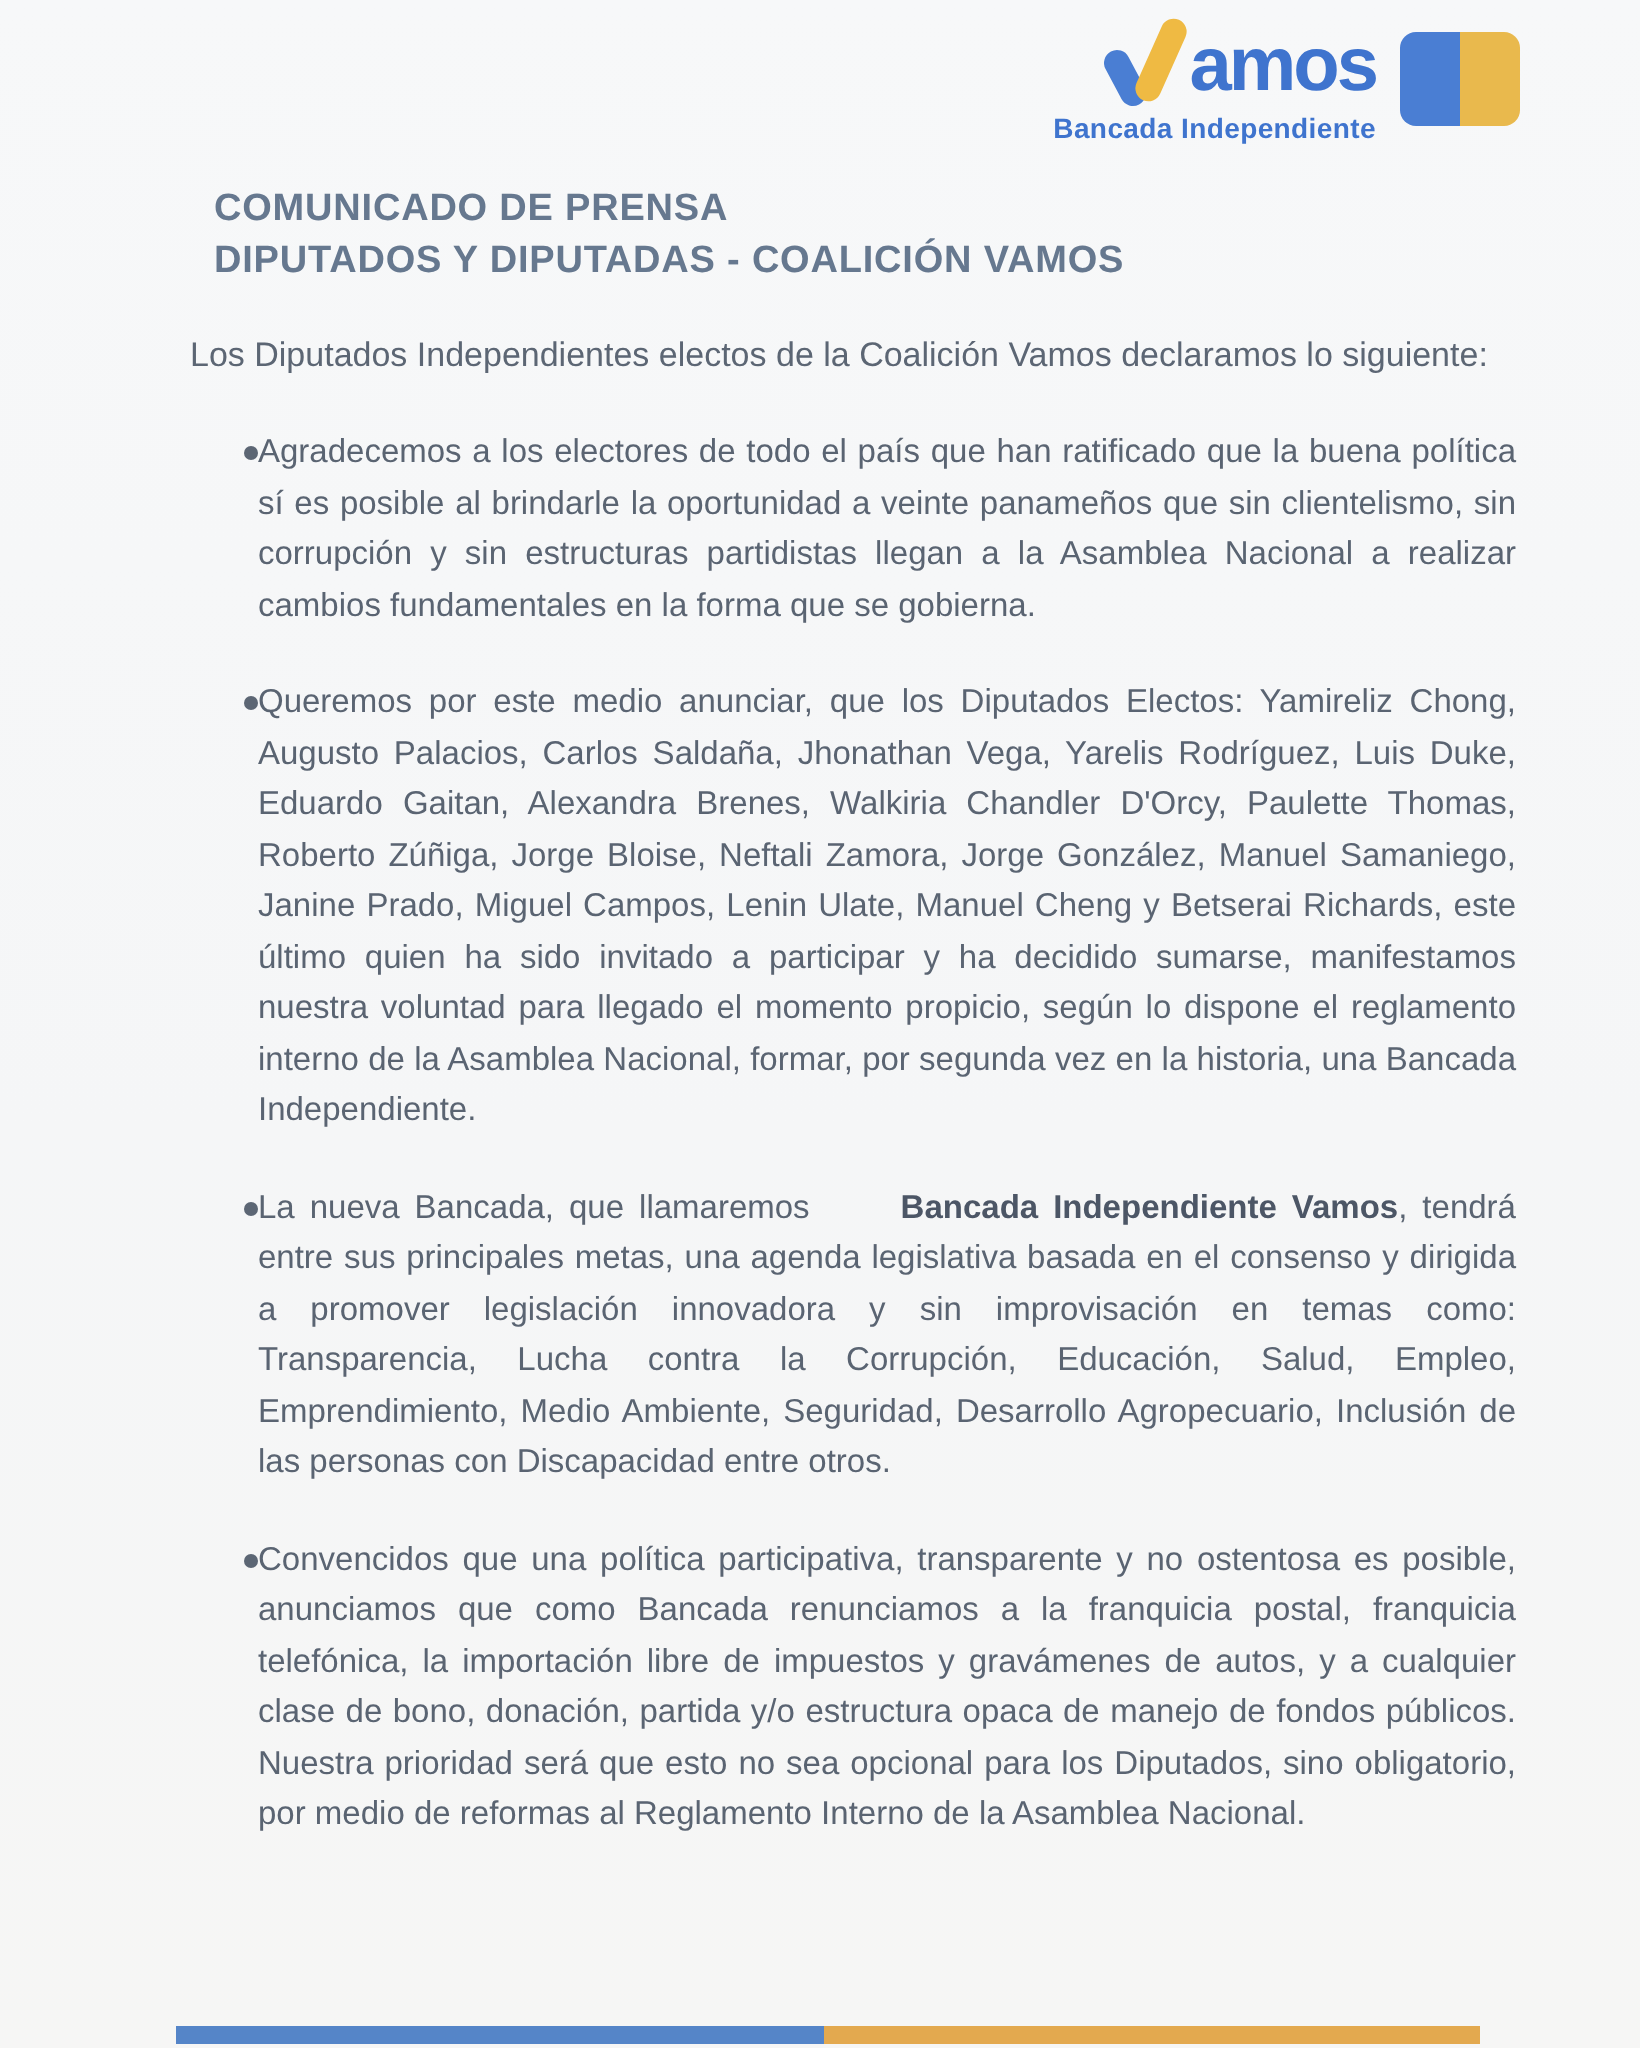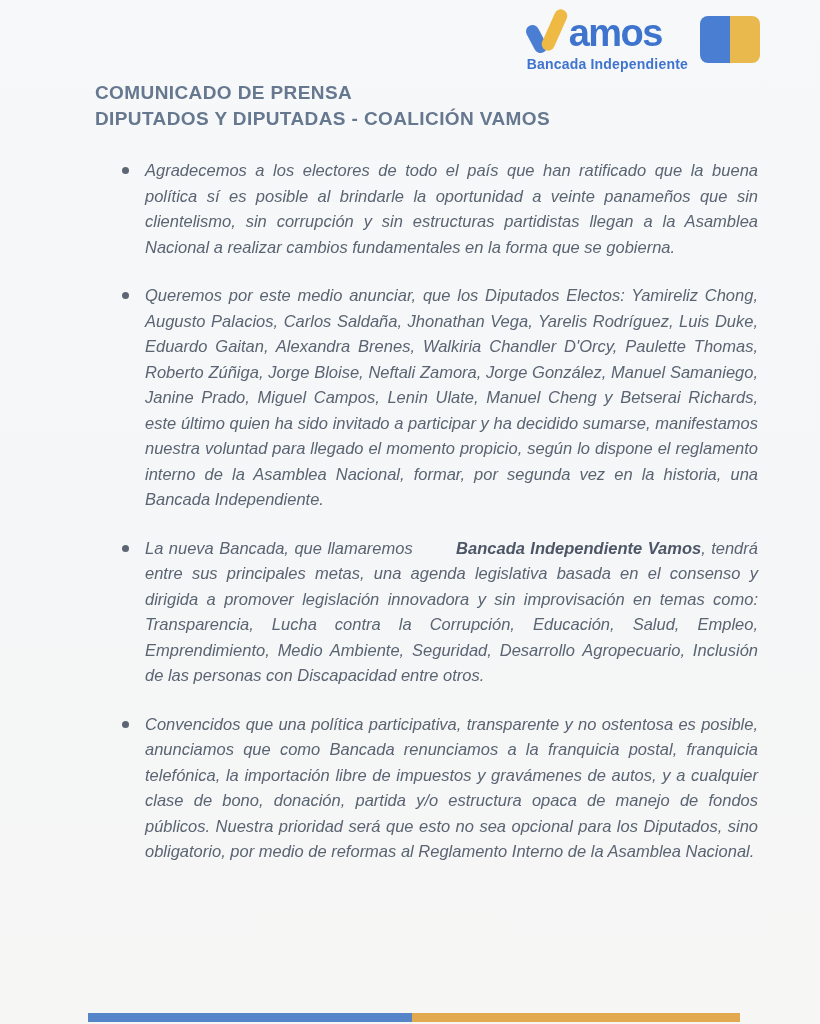--- a/index.html
+++ b/index.html
@@ -24,21 +24,21 @@
     position: absolute;
     top: 8px;
     right: 60px;
     display: flex;
     align-items: flex-start;
     gap: 12px;
   }
   .logo-text {
     display: flex;
     flex-direction: column;
-    align-items: flex-start;
+    align-items: flex-end;
   }
   .logo-main {
     display: flex;
     align-items: flex-end;
   }
   .check {
     position: relative;
     width: 44px;
     height: 46px;
     flex: none;
@@ -90,21 +90,21 @@
   .flag-yellow { width: 50%; height: 100%; background: #e9b94d; }
 
   
   .content {
     position: absolute;
     left: 95px;
     right: 62px;
     top: 80px;
   }
   .doc-title {
-    margin: 0;
+    margin: 12px;
     font-size: 19px;
     font-weight: 700;
     color: #66788f;
     line-height: 26px;
     letter-spacing: 0.4px;
   }
   .dateline {
     margin-top: 24px;
     font-size: 17px;
     color: #5c6674;
@@ -114,23 +114,21 @@
     font-size: 17px;
     color: #5c6674;
   }
   ul.bullets {
     list-style: none;
     margin: 26px 0 0 0;
     padding: 0 0 0 27px;
   }
   ul.bullets li {
     display: flex;
-    gap: 16px;
     margin-bottom: 23px;
-    font-style: italic;
   }
   .dot {
     flex: none;
     width: 7px;
     height: 7px;
     border-radius: 50%;
     background: #5c6674;
     margin-top: 9px;
   }
   ul.bullets p {
@@ -180,20 +178,21 @@
     </div>
   </div>
 
   <div class="content">
     <h1 class="doc-title">
       <span>COMUNICADO DE PRENSA</span><br>
       <span>DIPUTADOS Y DIPUTADAS - COALICIÓN VAMOS</span>
     </h1>
 
 
+    <div class="intro">Los Diputados Independientes electos de la Coalición Vamos declaramos lo siguiente:</div>
 
     <ul class="bullets">
       <li>
         <span class="dot"></span>
         <p>Agradecemos a los electores de todo el país que han ratificado que la buena política sí es posible al brindarle la oportunidad a veinte panameños que sin clientelismo, sin corrupción y sin estructuras partidistas llegan a la Asamblea Nacional a realizar cambios fundamentales en la forma que se gobierna.</p>
       </li>
       <li>
         <span class="dot"></span>
         <p>Queremos por este medio anunciar, que los Diputados Electos: Yamireliz Chong, Augusto Palacios, Carlos Saldaña, Jhonathan Vega, Yarelis Rodríguez, Luis Duke, Eduardo Gaitan, Alexandra Brenes, Walkiria Chandler D'Orcy, Paulette Thomas, Roberto Zúñiga, Jorge Bloise, Neftali Zamora, Jorge González, Manuel Samaniego, Janine Prado, Miguel Campos, Lenin Ulate, Manuel Cheng y Betserai Richards, este último quien ha sido invitado a participar y ha decidido sumarse, manifestamos nuestra voluntad para llegado el momento propicio, según lo dispone el reglamento interno de la Asamblea Nacional, formar, por segunda vez en la historia, una Bancada Independiente.</p>
       </li>

